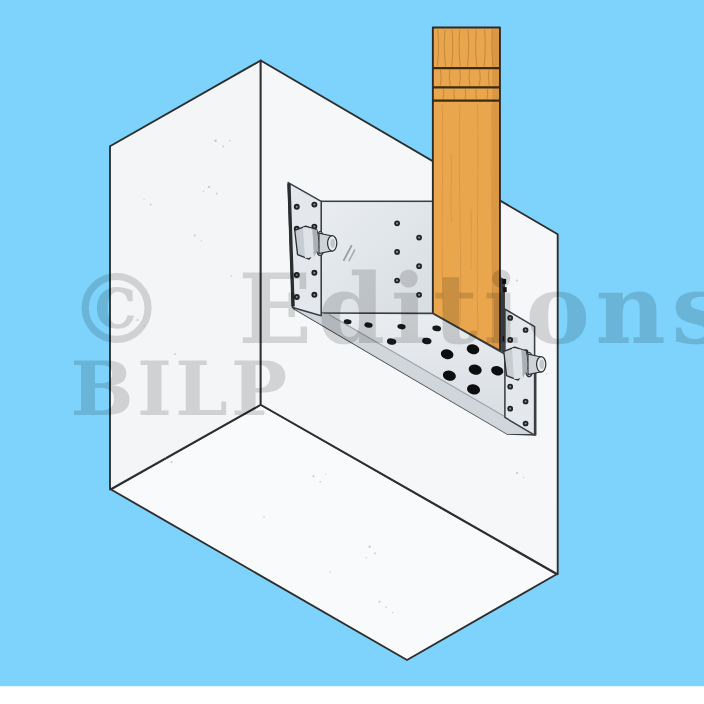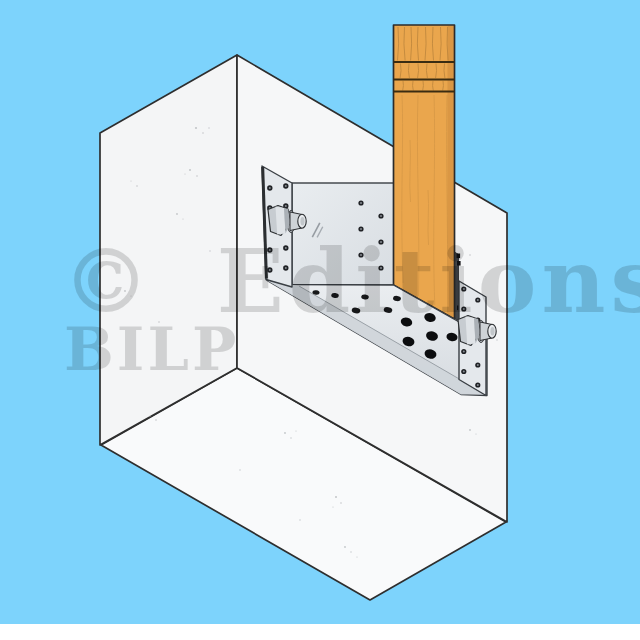--- a/index.html
+++ b/index.html
@@ -3,21 +3,21 @@
 <meta charset="utf-8">
 <style>
   html,body{margin:0;padding:0;background:#fff;}
   .stage{position:relative;width:640px;height:624px;background:#7dd3fc;overflow:hidden;
          font-family:"DejaVu Sans",sans-serif;text-align:right;}
   .stage svg{position:absolute;left:0;top:0;}
   .wm{position:absolute;font-family:"DejaVu Serif","Liberation Serif",serif;
       font-weight:bold;color:rgba(0,0,0,0.145);line-height:1;white-space:pre;
       pointer-events:none;user-select:none;z-index:5;}
   .wm1{left:62px;top:237px;font-size:88px;letter-spacing:5px;word-spacing:26px;}
-  .wm2{left:64px;top:320px;font-size:59px;letter-spacing:3px;}
+  .wm2{left:64px;top:320px;font-size:68px;letter-spacing:3px;}
 </style>
 </head>
 <body>
 
 <div class="stage">
 
 <svg viewBox="0 0 640 640" width="640" height="640">
   <defs>
     <linearGradient id="gWeb" x1="0" y1="0" x2="1" y2="1">
       <stop offset="0" stop-color="#e9edf0"></stop>

